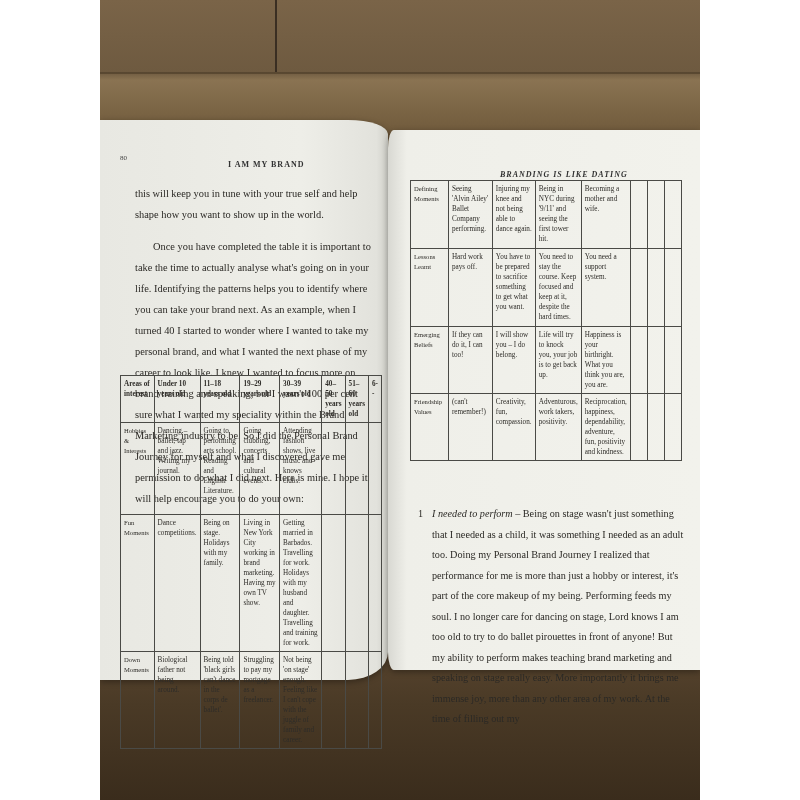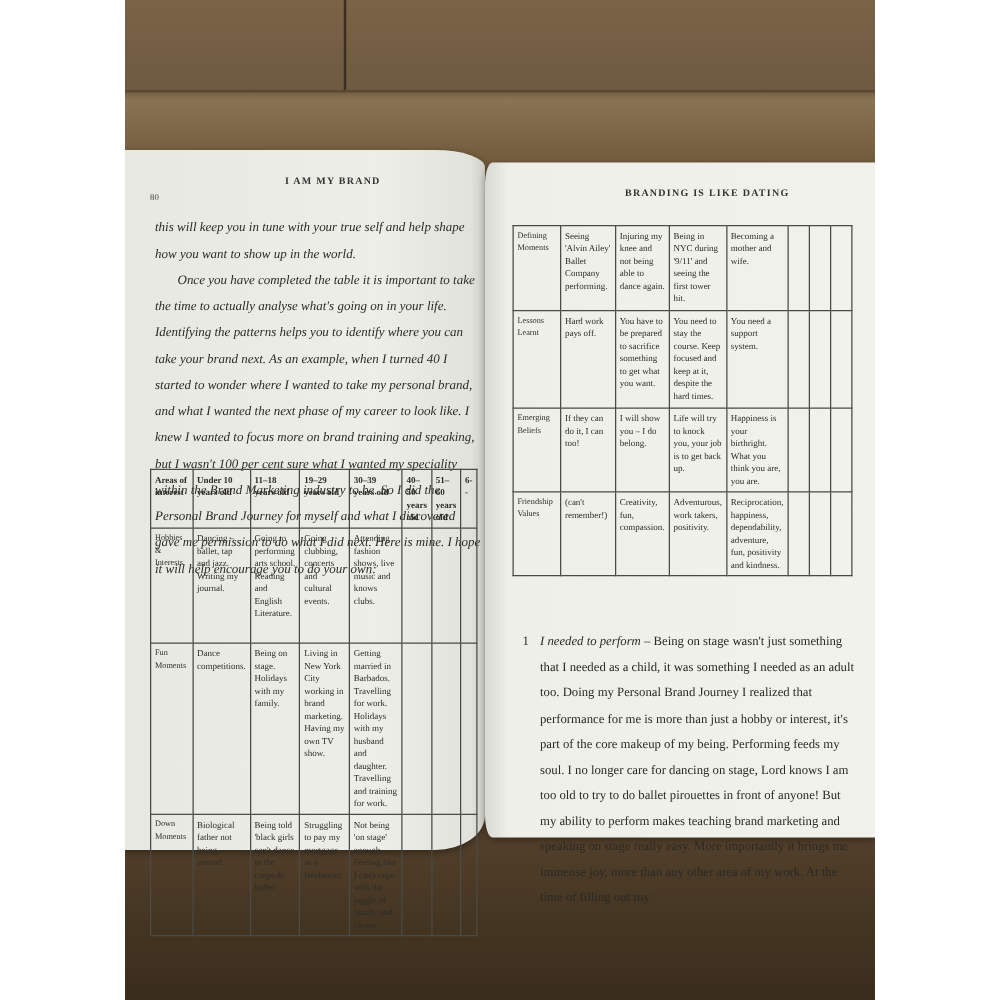--- a/index.html
+++ b/index.html
@@ -23,24 +23,24 @@
   .page.left {
     left: 0; top: 120px; width: 288px; height: 560px;
     border-radius: 0 40px 40px 0 / 0 14px 28px 0;
     background: linear-gradient(90deg, #e8e8e2 0%, #eeeee8 70%, #e2e2dc 96%, #cfcfc8 100%);
   }
   .page.right {
     left: 288px; top: 130px; width: 312px; height: 540px;
     border-radius: 6px 0 0 6px / 18px 0 0 18px;
     background: linear-gradient(90deg, #d8d8d2 0%, #efefe9 6%, #f2f2ec 100%);
   }
-  .running-head { position: absolute; font-size: 8px; letter-spacing: 1px; font-weight: bold; color: #333; }
+  .running-head { position: absolute; font-size: 8px; letter-spacing: 1px; font-weight: bold; color: #333; margin-top: 20px; }
   .folio { position: absolute; font-size: 7px; color: #444; }
   .body-text { position: absolute; font-size: 10.4px; line-height: 21px; color: #2b2925; }
-  .body-text p { margin: 0; font-style: italic; }
+  .body-text p { margin: 11px; }
   .indent { text-indent: 18px; }
   table.journey { position: absolute; border-collapse: collapse; font-size: 7.2px; line-height: 10px; color: #2e2c28; padding-left: 24px; }
   table.journey td, table.journey th {
     border: 1px solid #4a4a46; vertical-align: top; padding: 3px 3px; text-align: left; font-weight: normal;
   }
   table.journey th { font-weight: bold; }
   .rowlabel { font-size: 6.6px; }
   .numbered { position: absolute; font-size: 10.2px; line-height: 20.5px; color: #2b2925; }
   .numbered .num { position: absolute; left: -14px; top: 0; }
   .numbered em { }
@@ -102,21 +102,21 @@
         <td>Not being 'on stage' enough. Feeling like I can't cope with the juggle of family and career.</td>
         <td></td>
         <td></td>
         <td></td>
       </tr>
     </tbody>
       </table>
   </div>
 
   <div class="page right">
-    <div class="running-head" style="left:112px; top:20px;">BRANDING IS LIKE DATING</div>
+    <div class="running-head" style="left:112px; top:20px;font-style:italic;">BRANDING IS LIKE DATING</div>
     <div class="folio" style="left:292px; top:30px;padding-left:20px;">81</div>
 
     <table class="journey" style="left:22px; top:50px; width:272px;">
       <tbody>
           <tr style="height:68px">
         <td class="rowlabel" style="width:32px">Defining Moments</td>
         <td style="width:38px">Seeing 'Alvin Ailey' Ballet Company performing.</td>
         <td style="width:36px">Injuring my knee and not being able to dance again.</td>
         <td style="width:34px">Being in NYC during '9/11' and seeing the first tower hit.</td>
         <td style="width:40px">Becoming a mother and wife.</td>

